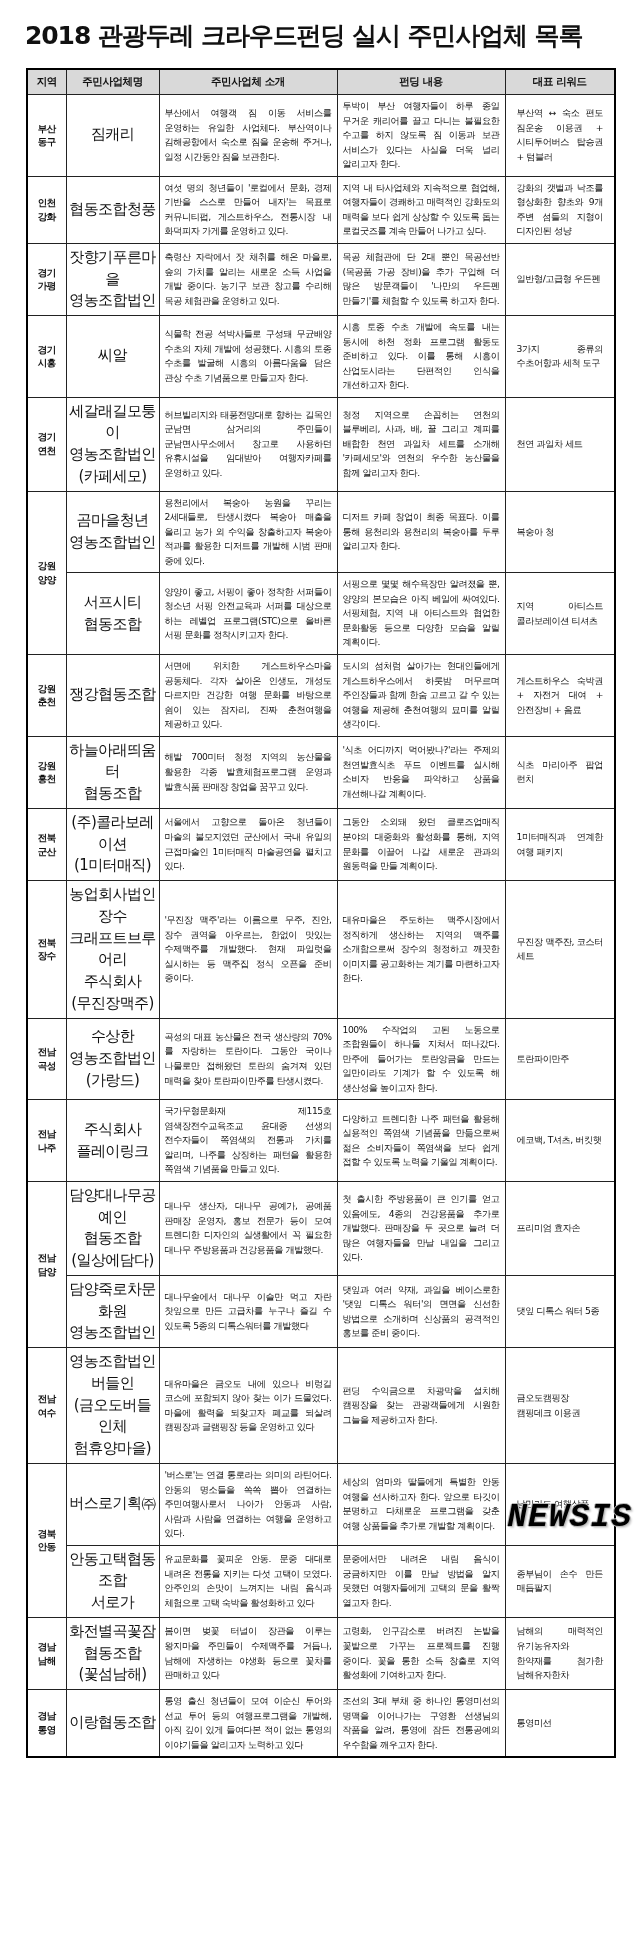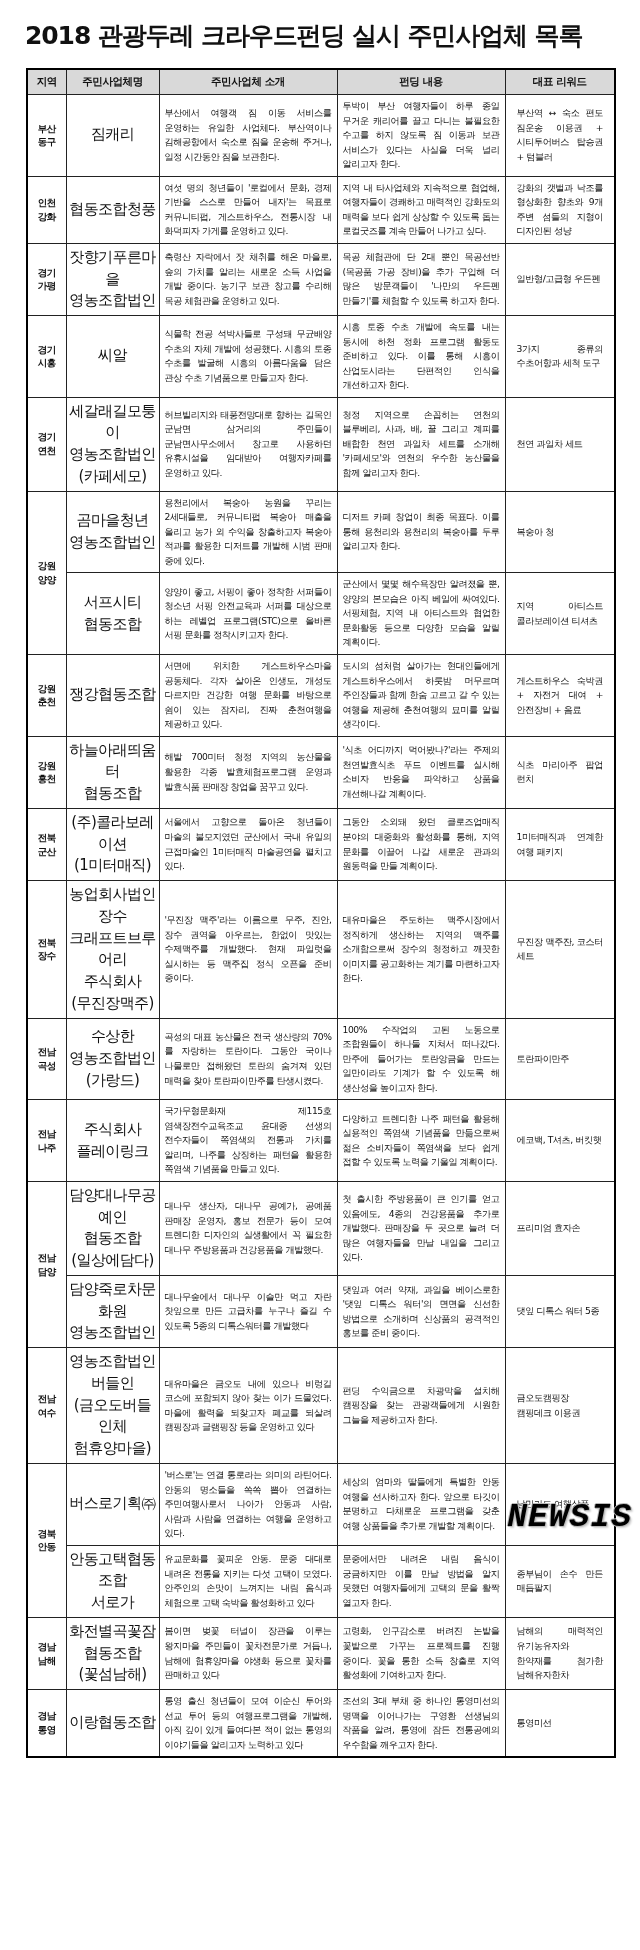--- a/index.html
+++ b/index.html
@@ -185,29 +185,29 @@
 (카페세모)</td>
             <td class="intro">허브빌리지와 태풍전망대로 향하는 길목인 군남면 삼거리의 주민들이 군남면사무소에서 창고로 사용하던 유휴시설을 임대받아 여행자카페를 운영하고 있다.</td>
             <td class="funding">청정 지역으로 손꼽히는 연천의 블루베리, 사과, 배, 꿀 그리고 계피를 배합한 천연 과일차 세트를 소개해 '카페세모'와 연천의 우수한 농산물을 함께 알리고자 한다.</td>
             <td class="reward">천연 과일차 세트</td>
           </tr>
           <tr>
             <td class="region" rowspan="2">강원
 양양</td>
             <td class="bizname">곰마을청년
 영농조합법인</td>
-            <td class="intro">용천리에서 복숭아 농원을 꾸리는 2세대들로, 커뮤니티펍 복숭아 매출을 올리고 농가 외 수익을 창출하고자 복숭아 적과를 활용한 디저트를 개발해 시범 판매 중에 있다.</td>
+            <td class="intro">용천리에서 복숭아 농원을 꾸리는 2세대들로, 탄생시켰다 복숭아 매출을 올리고 농가 외 수익을 창출하고자 복숭아 적과를 활용한 디저트를 개발해 시범 판매 중에 있다.</td>
             <td class="funding">디저트 카페 창업이 최종 목표다. 이를 통해 용천리와 용천리의 복숭아를 두루 알리고자 한다.</td>
             <td class="reward">복숭아 청</td>
           </tr>
           <tr>
             <td class="bizname">서프시티
 협동조합</td>
             <td class="intro">양양이 좋고, 서핑이 좋아 정착한 서퍼들이 청소년 서핑 안전교육과 서퍼를 대상으로 하는 레벨업 프로그램(STC)으로 올바른 서핑 문화를 정착시키고자 한다.</td>
-            <td class="funding">군산에서 몇몇 해수욕장만 알려졌을 뿐, 양양의 본모습은 아직 베일에 싸여있다. 서핑체험, 지역 내 아티스트와 협업한 문화활동 등으로 다양한 모습을 알릴 계획이다.</td>
+            <td class="funding">서핑으로 몇몇 해수욕장만 알려졌을 뿐, 양양의 본모습은 아직 베일에 싸여있다. 서핑체험, 지역 내 아티스트와 협업한 문화활동 등으로 다양한 모습을 알릴 계획이다.</td>
             <td class="reward">지역 아티스트 콜라보레이션 티셔츠</td>
           </tr>
           <tr>
             <td class="region">강원
 춘천</td>
             <td class="bizname">쟁강협동조합</td>
             <td class="intro">서면에 위치한 게스트하우스마을 공동체다. 각자 살아온 인생도, 개성도 다르지만 건강한 여행 문화를 바탕으로 쉼이 있는 잠자리, 진짜 춘천여행을 제공하고 있다.</td>
             <td class="funding">도시의 섬처럼 살아가는 현대인들에게 게스트하우스에서 하룻밤 머무르며 주인장들과 함께 한숨 고르고 갈 수 있는 여행을 제공해 춘천여행의 묘미를 알릴 생각이다.</td>
             <td class="reward">게스트하우스 숙박권 + 자전거 대여 + 안전장비 + 음료</td>
           </tr>
@@ -301,21 +301,21 @@
             <td class="intro">유교문화를 꽃피운 안동. 문중 대대로 내려온 전통을 지키는 다섯 고택이 모였다. 안주인의 손맛이 느껴지는 내림 음식과 체험으로 고택 숙박을 활성화하고 있다</td>
             <td class="funding">문중에서만 내려온 내림 음식이 궁금하지만 이를 만날 방법을 알지 못했던 여행자들에게 고택의 문을 활짝 열고자 한다.</td>
             <td class="reward">종부님이 손수 만든 매듭팔지</td>
           </tr>
           <tr>
             <td class="region">경남
 남해</td>
             <td class="bizname">화전별곡꽃잠
 협동조합
 (꽃섬남해)</td>
-            <td class="intro">봄이면 벚꽃 터널이 장관을 이루는 왕지마을 주민들이 꽃차전문가로 거듭나, 남해에 험휴양마을 야생화 등으로 꽃차를 판매하고 있다</td>
+            <td class="intro">봄이면 벚꽃 터널이 장관을 이루는 왕지마을 주민들이 수제맥주를 거듭나, 남해에 자생하는 야생화 등으로 꽃차를 판매하고 있다</td>
             <td class="funding">고령화, 인구감소로 버려진 논밭을 꽃밭으로 가꾸는 프로젝트를 진행 중이다. 꽃을 통한 소득 창출로 지역 활성화에 기여하고자 한다.</td>
             <td class="reward">남해의 매력적인 유기농유자와 한약재를 첨가한 남해유자한차</td>
           </tr>
           <tr>
             <td class="region">경남
 통영</td>
             <td class="bizname">이랑협동조합</td>
             <td class="intro">통영 출신 청년들이 모여 이순신 투어와 선교 투어 등의 여행프로그램을 개발해, 아직 깊이 있게 들여다본 적이 없는 통영의 이야기들을 알리고자 노력하고 있다</td>
             <td class="funding">조선의 3대 부채 중 하나인 통영미선의 명맥을 이어나가는 구영환 선생님의 작품을 알려, 통영에 잠든 전통공예의 우수함을 깨우고자 한다.</td>
             <td class="reward">통영미선</td>

